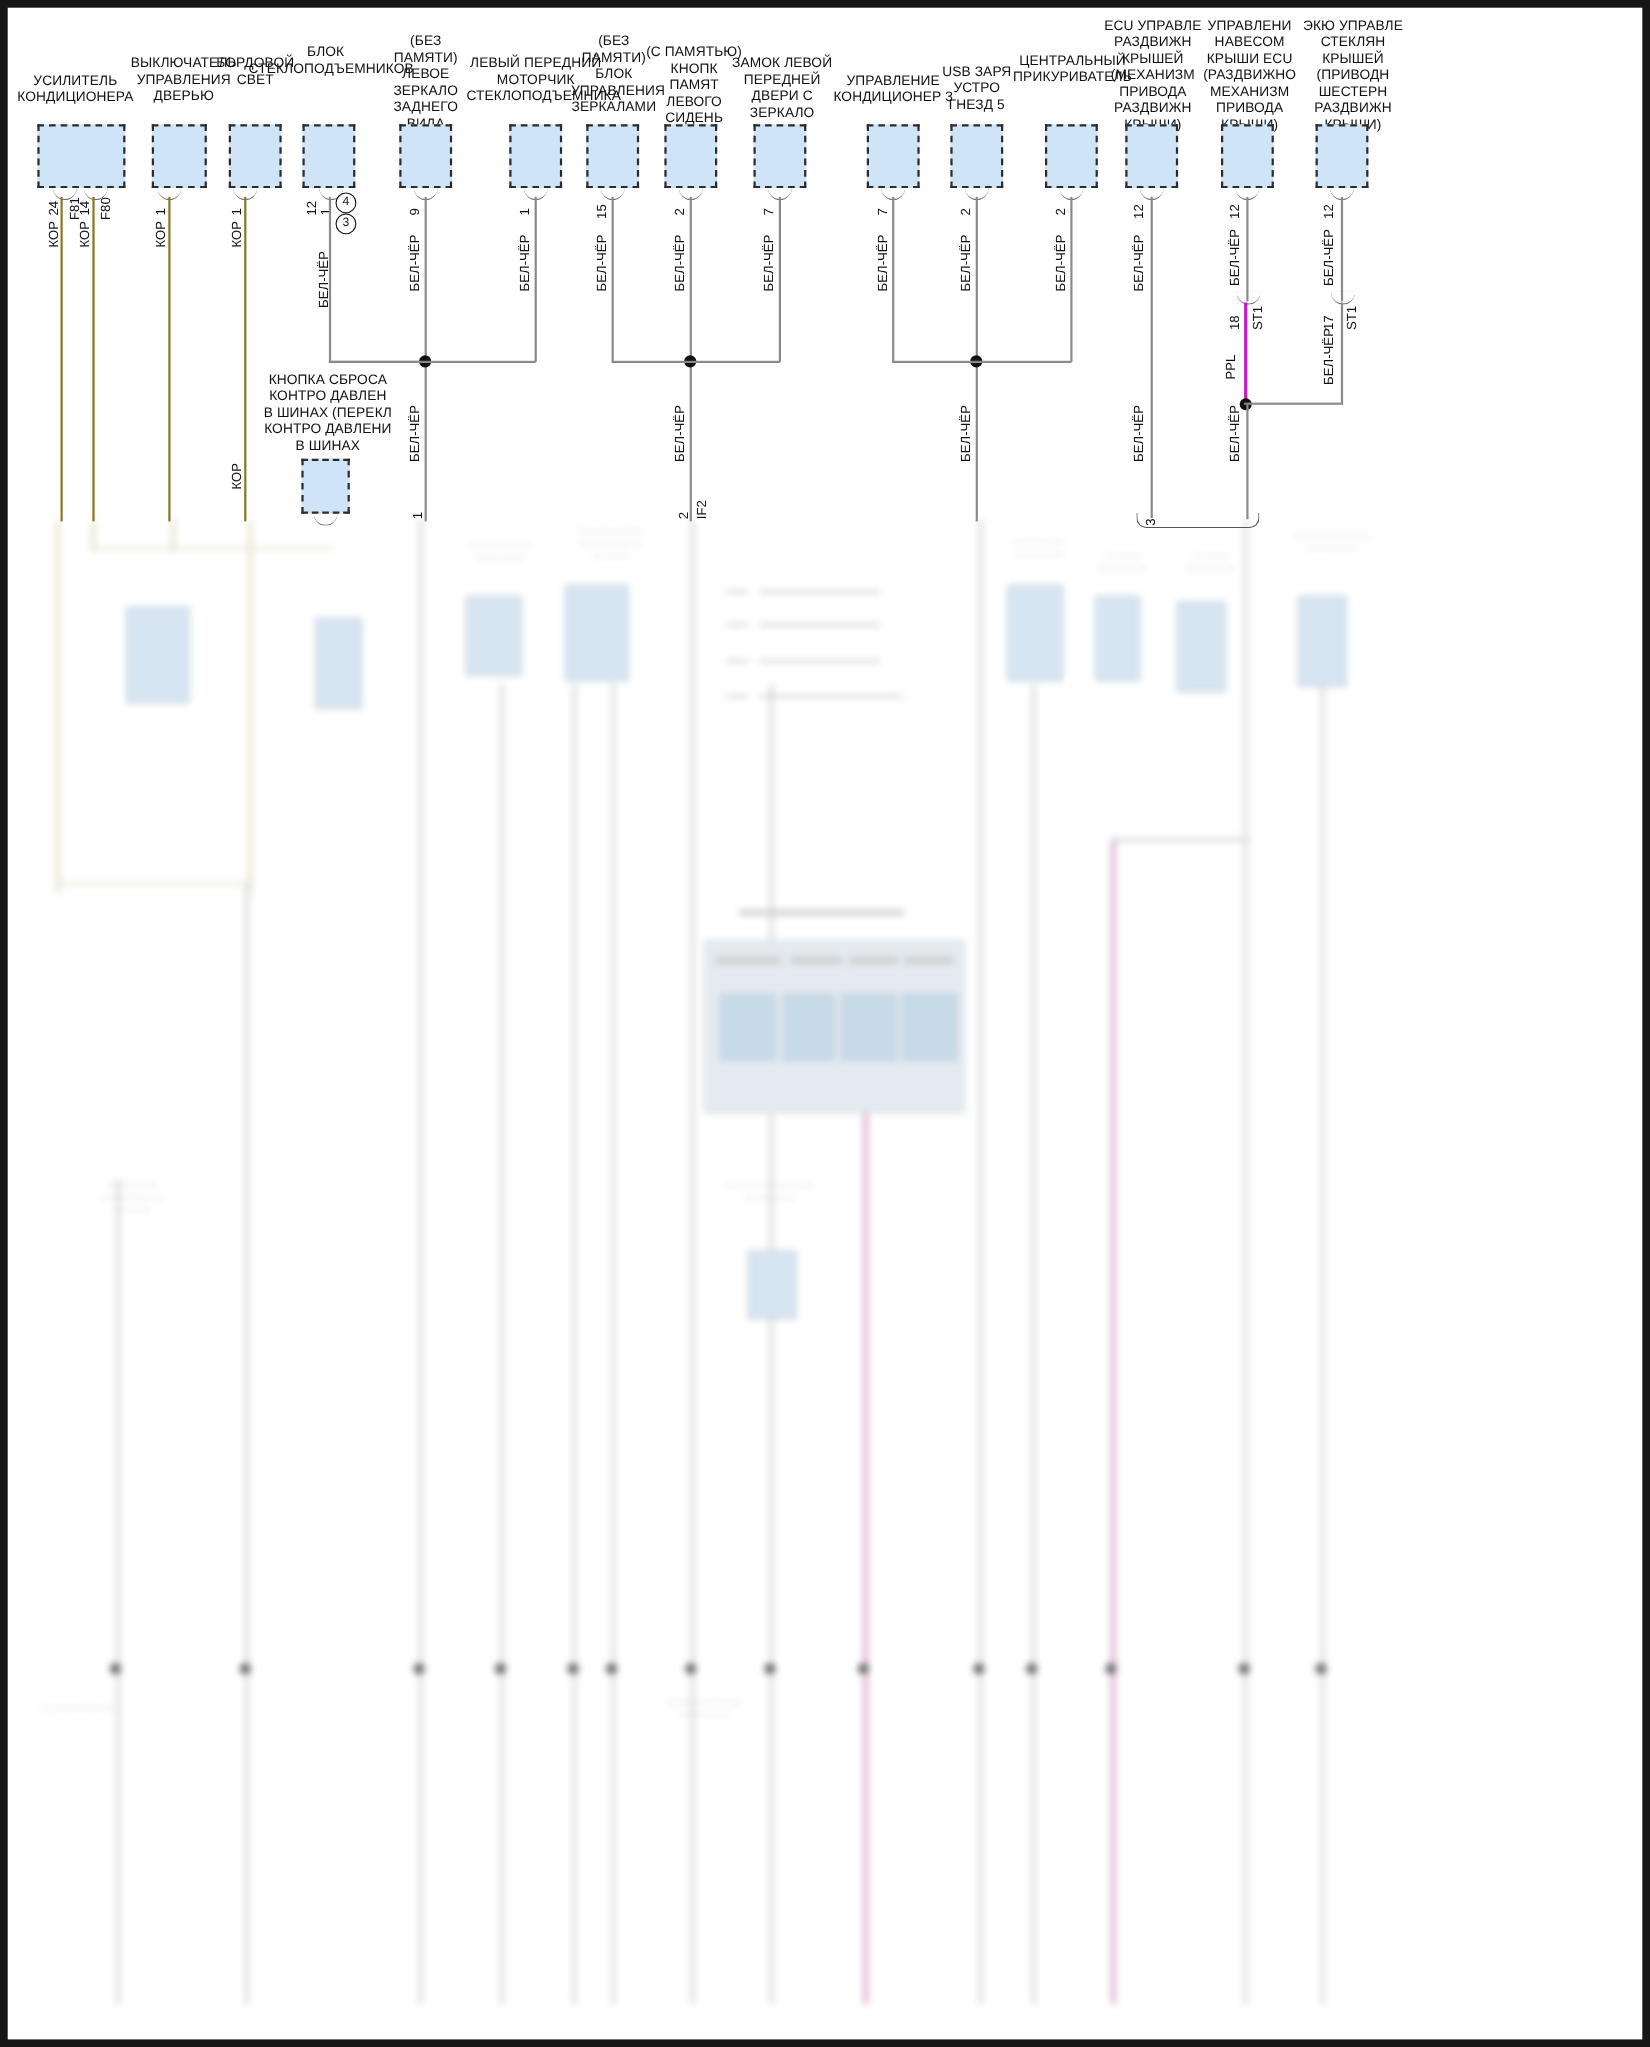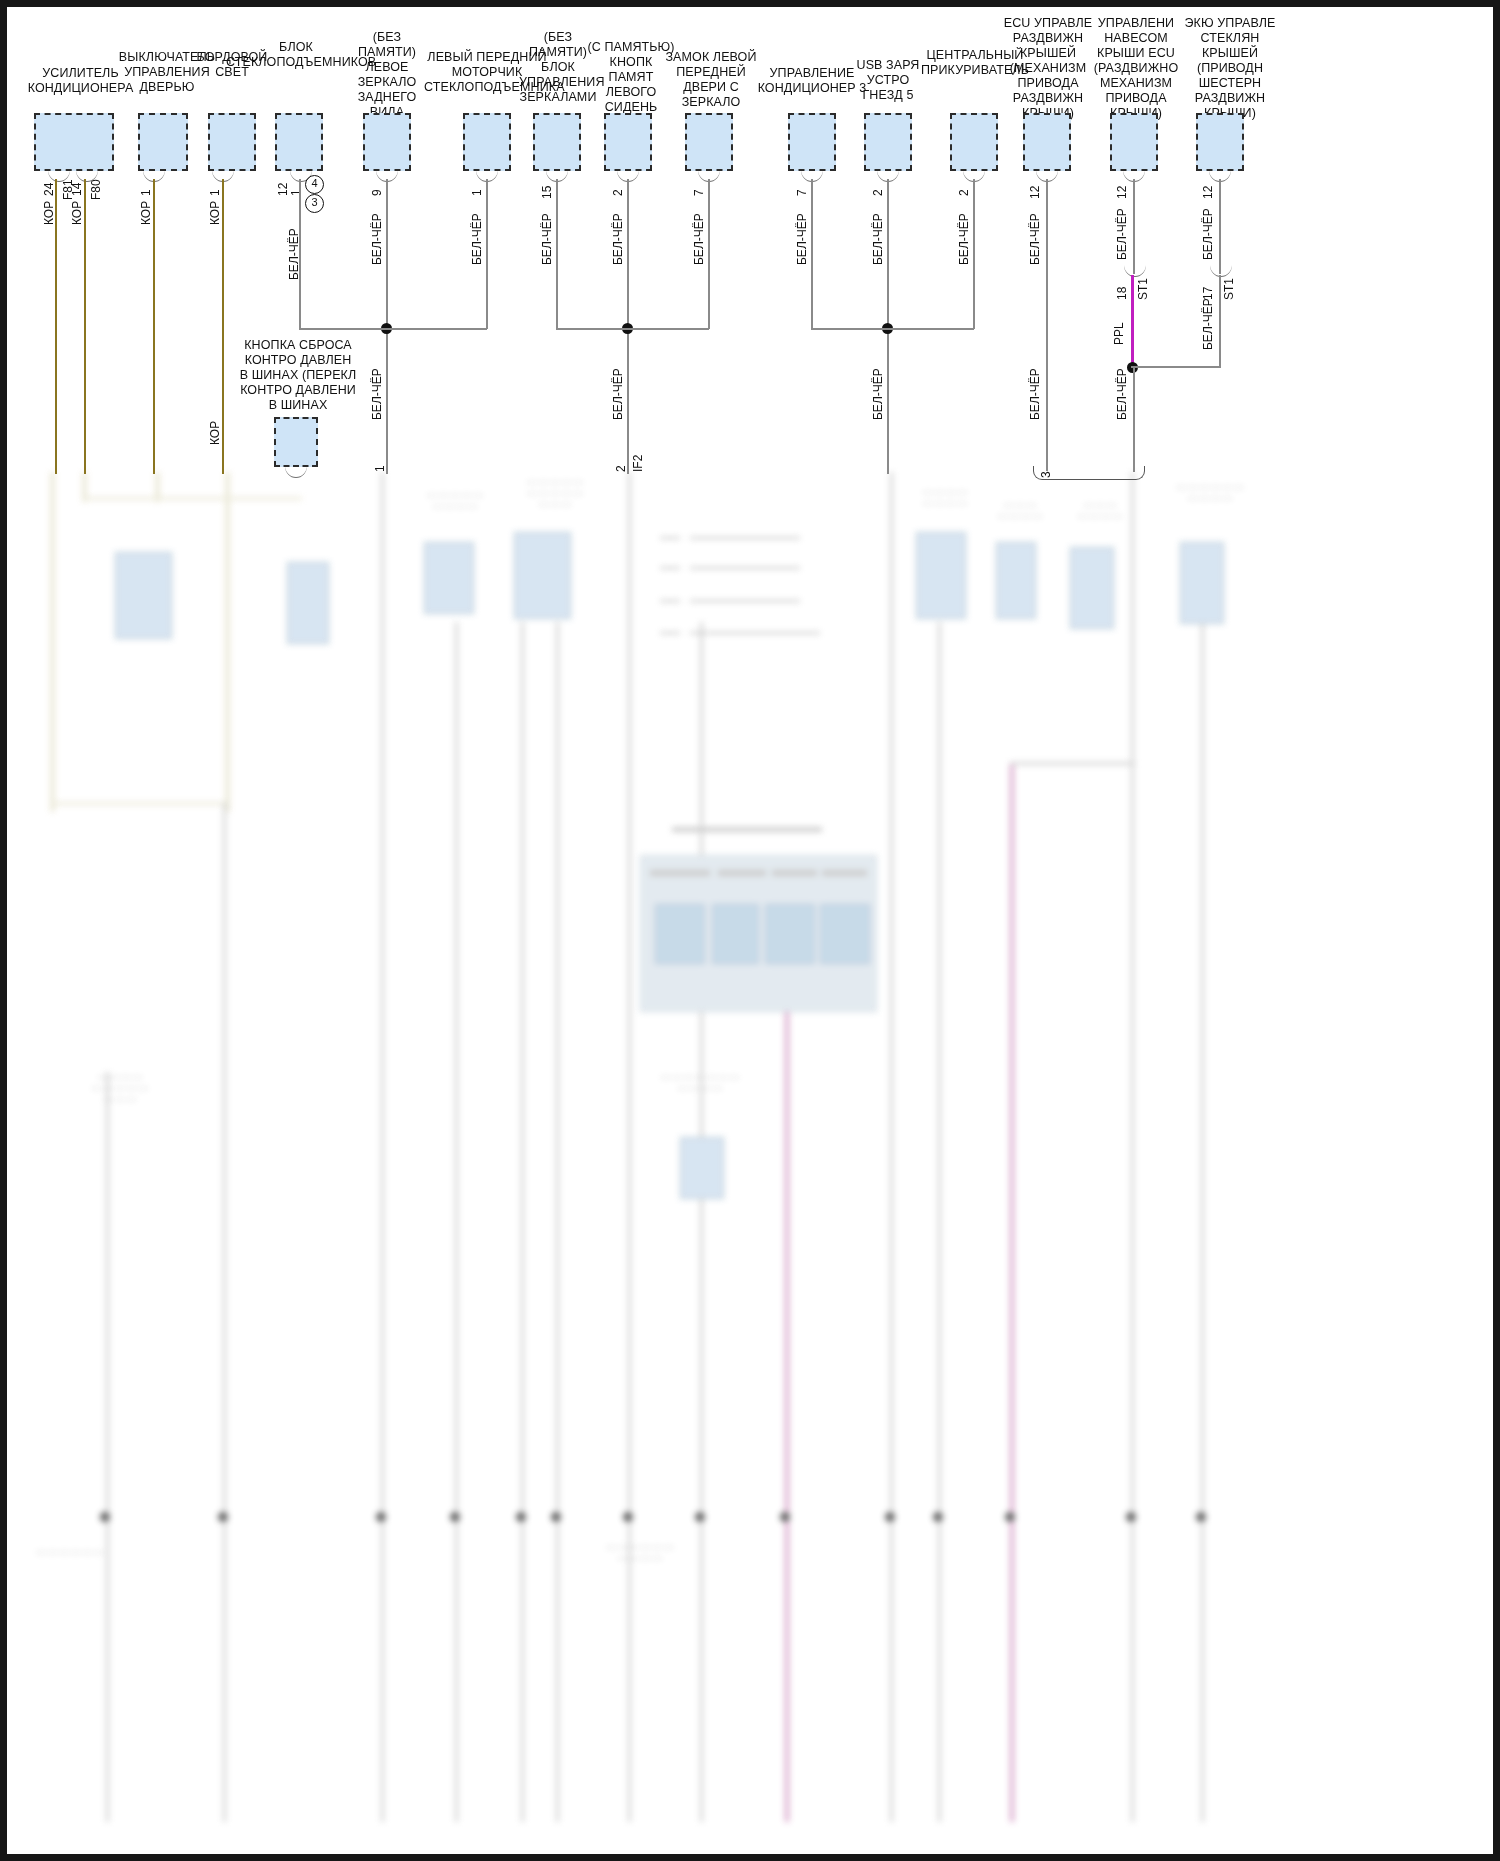--- a/index.html
+++ b/index.html
@@ -191,21 +191,21 @@
 — — — —</div>
     <div class="btxt" style="left:630px;top:600px;width:140px;">— — — — — — —
 — — — —</div>
     <div class="btxt" style="left:570px;top:1070px;width:140px;">— — — — — —
 — — — —</div>
     <div class="btxt" style="left:20px;top:1075px;width:100px;">— — — — — —</div>
   </div>
 
   <div class="sheet">
 
-    <div class="comp-title" style="left:18px;top:66px;width:125px;">УСИЛИТЕЛЬ
+    <div class="comp-title" style="left:6px;top:66px;width:125px;">УСИЛИТЕЛЬ
 КОНДИЦИОНЕРА</div>
     <div class="comp" style="left:34px;top:113px;width:80px;height:58px;"></div>
     <div class="arc" style="left:48px;top:170px;"></div>
     <div class="arc" style="left:76px;top:170px;"></div>
     <div class="vlab" style="left:43px;top:196px;">24</div>
     <div class="vlab" style="left:62px;top:200px;">F81</div>
     <div class="vlab" style="left:43px;top:225px;">КОР</div>
     <div class="wire kor" style="left:55px;top:179px;height:295px;"></div>
     <div class="vlab" style="left:71px;top:196px;">14</div>
     <div class="vlab" style="left:90px;top:200px;">F80</div>

